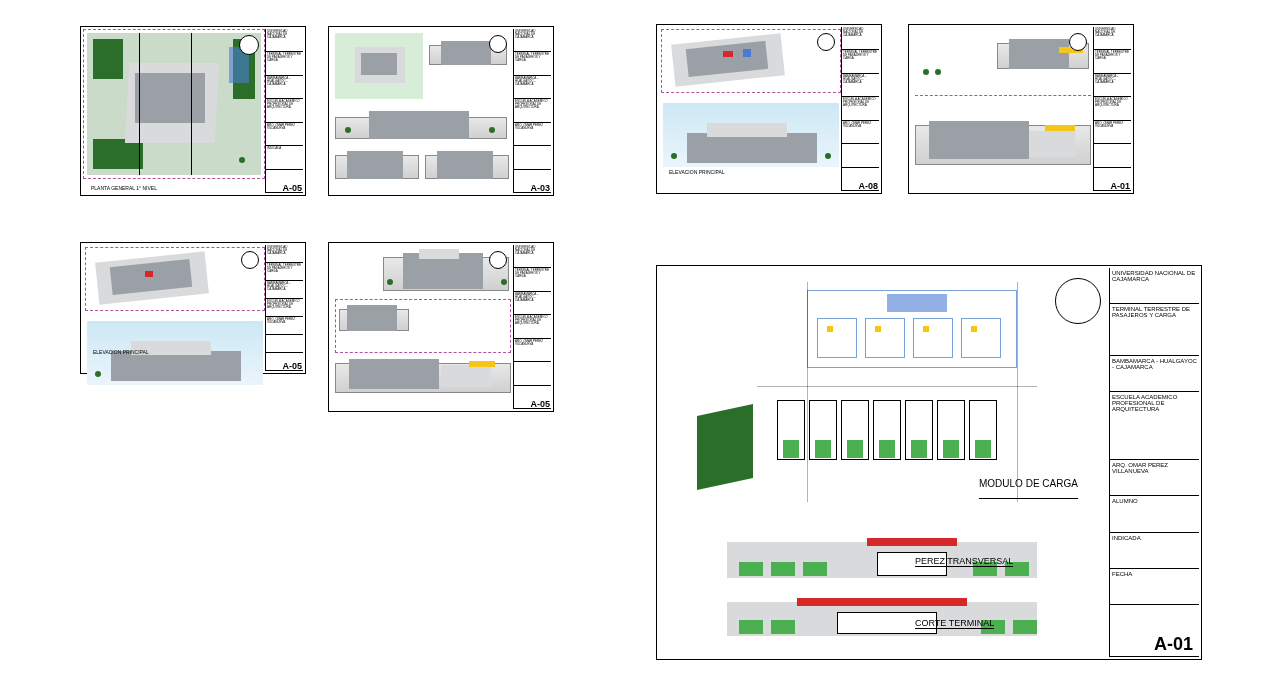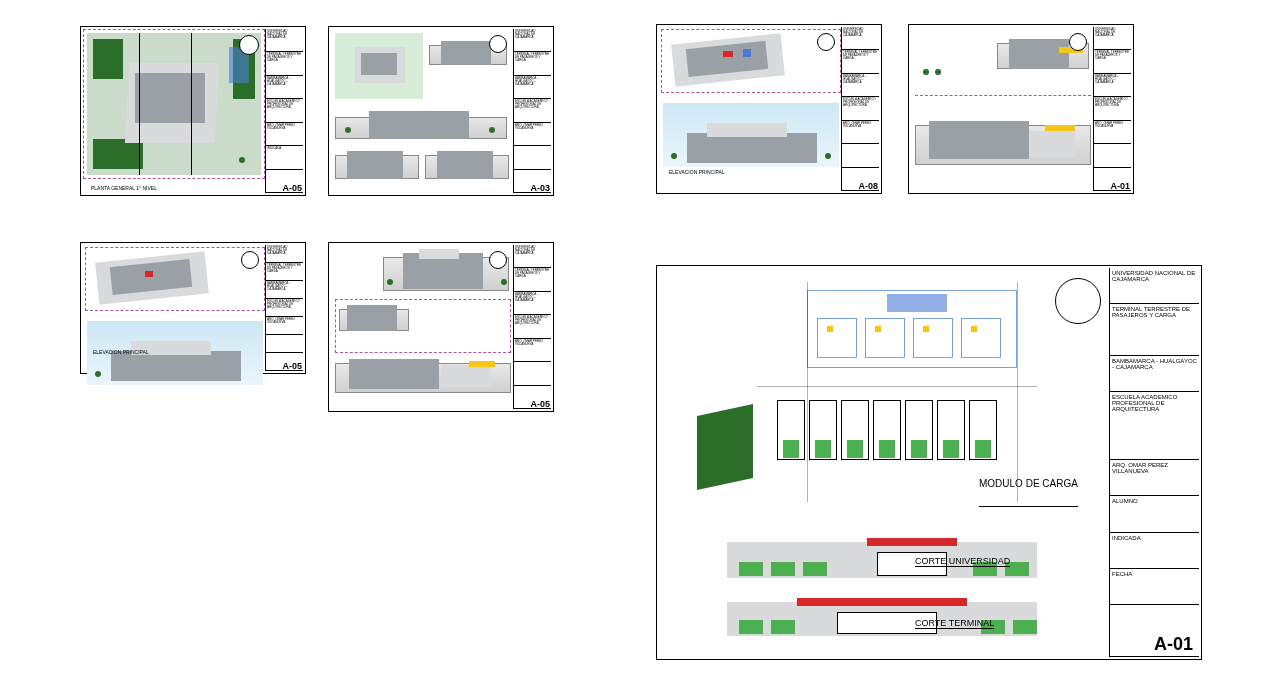--- a/index.html
+++ b/index.html
@@ -225,33 +225,33 @@
     <div class="green-bay" style="left:214px; top:150px; width:16px; height:18px;"></div>
     <div class="green-bay" style="left:246px; top:150px; width:16px; height:18px;"></div>
     <div class="green-bay" style="left:278px; top:150px; width:16px; height:18px;"></div>
 
     <div class="green-mass" style="left:0; top:120px; width:56px; height:74px; transform:skewY(-12deg)"></div>
 
     <div class="thin" style="left:110px; top:-8px; width:1px; height:220px; opacity:.3"></div>
     <div class="thin" style="left:320px; top:-8px; width:1px; height:220px; opacity:.3"></div>
     <div class="thin" style="left:60px; top:96px; width:280px; height:1px; opacity:.3"></div>
   </div>
-  <div class="label" style="left:322px; top:212px; font-size:10px; border-bottom:1px solid #000; padding-bottom:17px;">MODULO DE CARGA</div>
+  <div class="label" style="left:322px; top:212px; font-size:10px; border-bottom:1px solid #000; padding-bottom:9px;">MODULO DE CARGA</div>
 
   <div class="plan-area" style="left:40px; top:268px; width:380px; height:52px;">
     <div class="bld-lt" style="left:30px; top:8px; width:310px; height:36px;"></div>
     <div class="red" style="left:170px; top:4px; width:90px; height:8px;"></div>
     <div class="green-bay" style="left:42px; top:28px; width:24px; height:14px;"></div>
     <div class="green-bay" style="left:74px; top:28px; width:24px; height:14px;"></div>
     <div class="green-bay" style="left:106px; top:28px; width:24px; height:14px;"></div>
     <div class="green-bay" style="left:276px; top:28px; width:24px; height:14px;"></div>
     <div class="green-bay" style="left:308px; top:28px; width:24px; height:14px;"></div>
     <div class="bay" style="left:180px; top:18px; width:70px; height:24px;"></div>
   </div>
-  <div class="label" style="left:258px; top:290px; font-size:9px; border-bottom:1px solid #000;">CORTE UNIVERSIDAD</div>
+  <div class="label" style="left:258px; top:290px; font-size:9px; border-bottom:1px solid #000;">PEREZ TRANSVERSAL</div>
 
   <div class="plan-area" style="left:40px; top:330px; width:380px; height:46px;">
     <div class="bld-lt" style="left:30px; top:6px; width:310px; height:34px;"></div>
     <div class="red" style="left:100px; top:2px; width:170px; height:8px;"></div>
     <div class="green-bay" style="left:42px; top:24px; width:24px; height:14px;"></div>
     <div class="green-bay" style="left:74px; top:24px; width:24px; height:14px;"></div>
     <div class="green-bay" style="left:284px; top:24px; width:24px; height:14px;"></div>
     <div class="green-bay" style="left:316px; top:24px; width:24px; height:14px;"></div>
     <div class="bay" style="left:140px; top:16px; width:100px; height:22px;"></div>
   </div>

